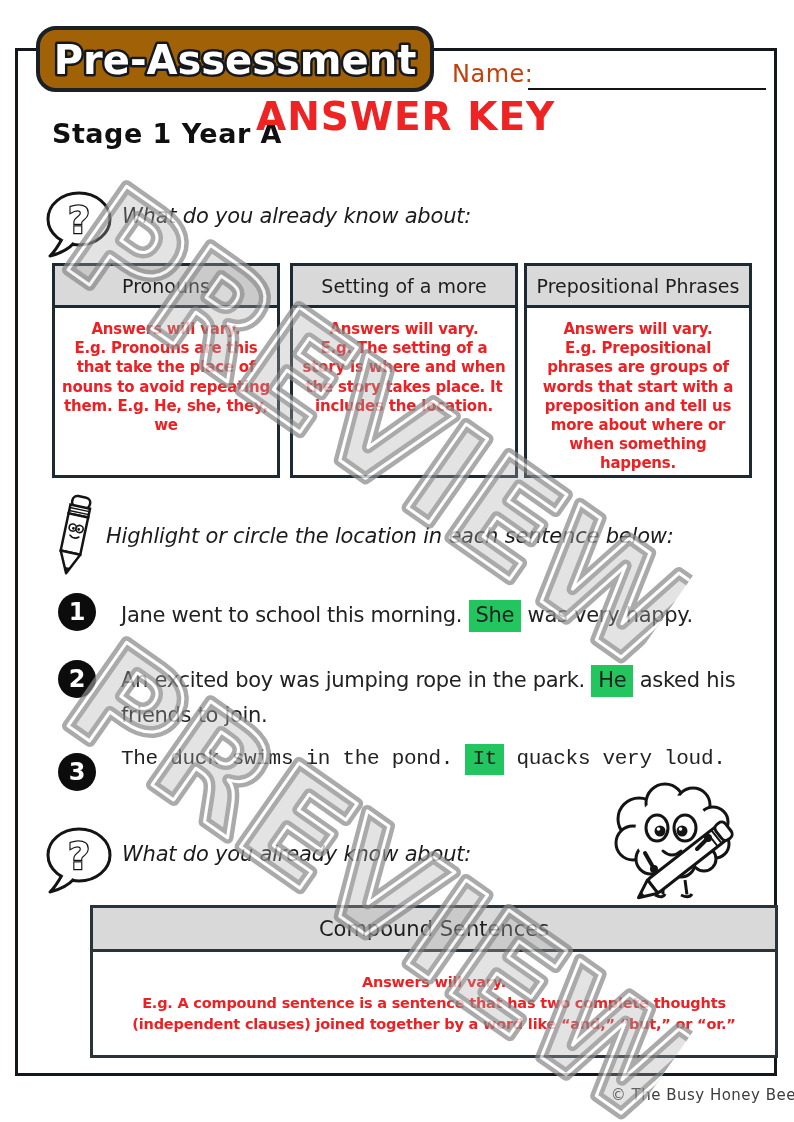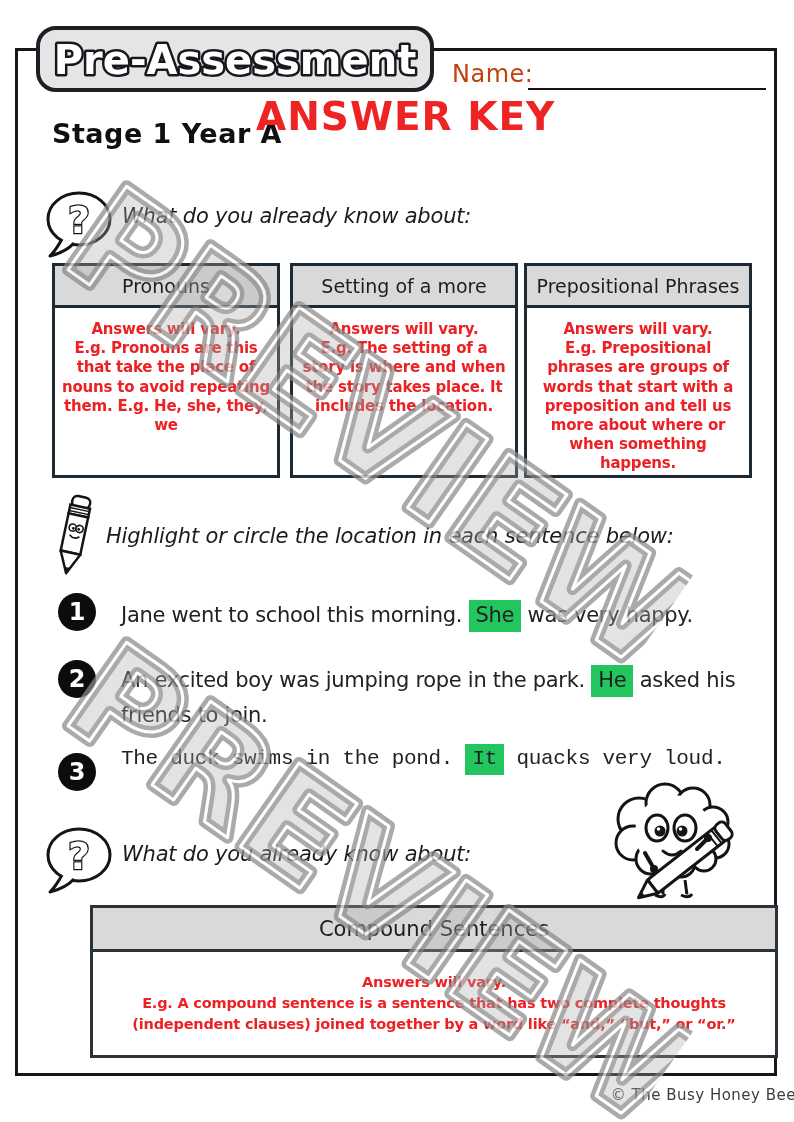--- a/index.html
+++ b/index.html
@@ -13,21 +13,21 @@
     color: #1c1c1c;
   }
   .frame {
     position: absolute; left: 15px; top: 48px;
     width: 762px; height: 1028px;
     border: 3px solid #14181c;
   }
   .title-badge {
     position: absolute; left: 36px; top: 26px;
     width: 398px; height: 66px;
-    background: #e5e5e5;
+    background: #a16207;
     border: 4px solid #1b2026;
     border-radius: 20px;
     display: flex; align-items: flex-end; justify-content: center;
     z-index: 6;
   }
   .name-label {
     position: absolute; left: 452px; top: 60px;
     font-size: 24px; color: #c2410c; letter-spacing: 0.5px;
   }
   .name-line {

